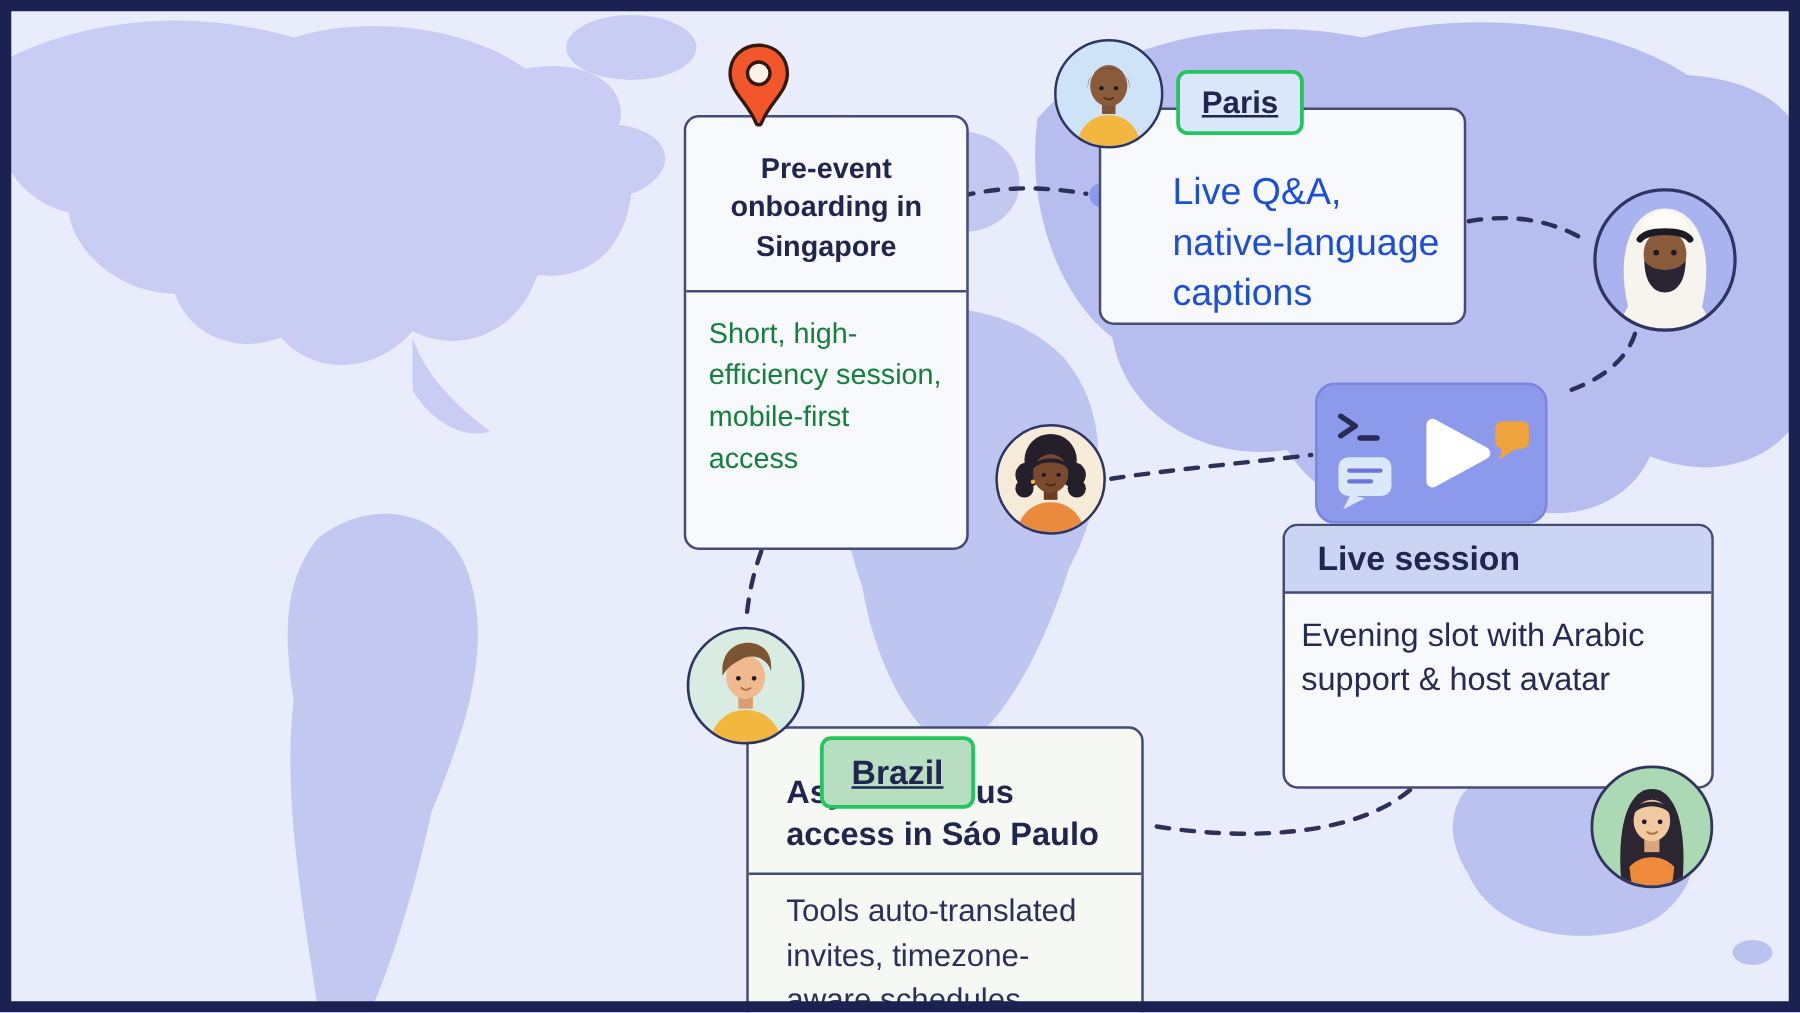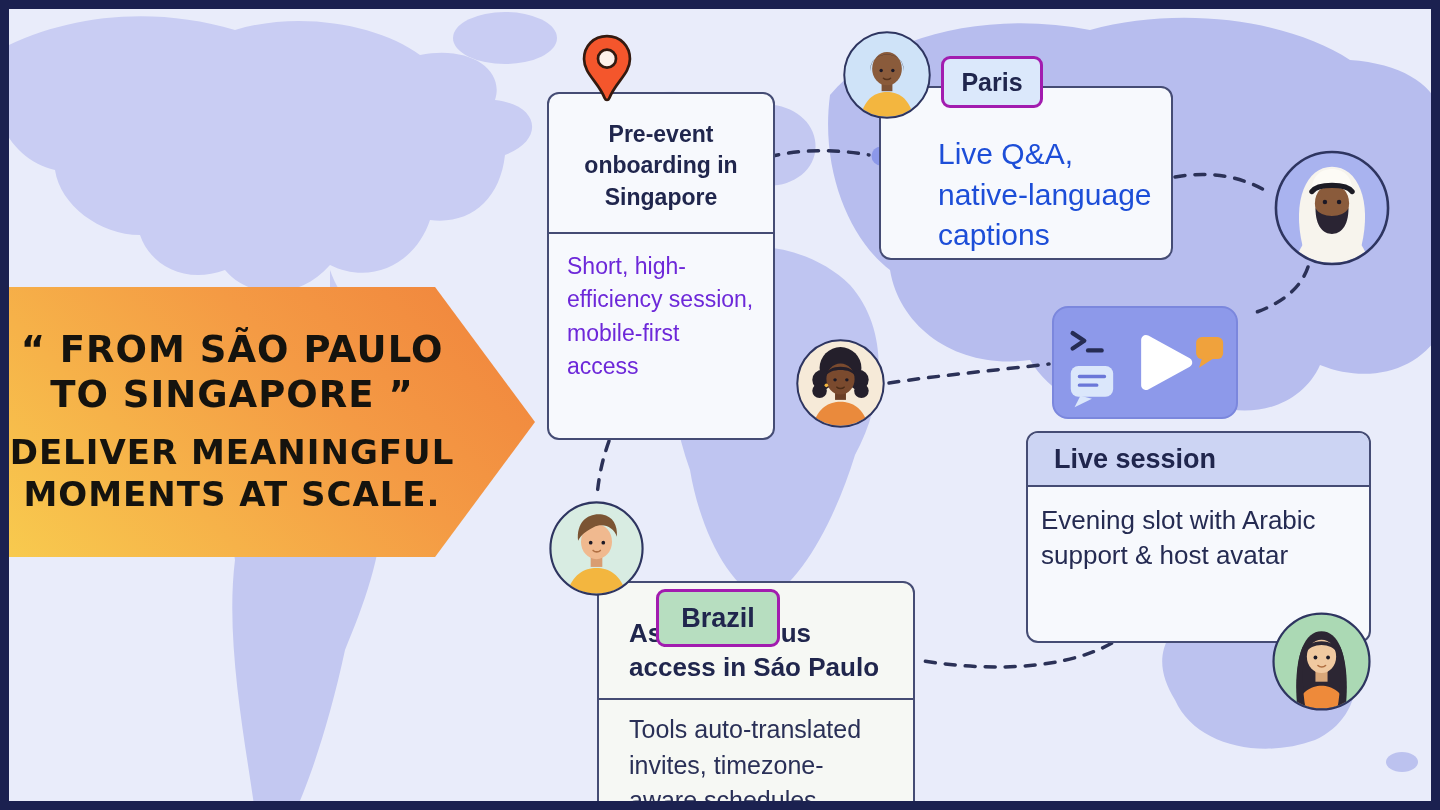--- a/index.html
+++ b/index.html
@@ -29,42 +29,42 @@
     font-family:"DejaVu Sans","Liberation Sans",sans-serif;line-height:1.25;text-align:center;}
 
   
   .card{
     position:absolute;background:#f7f9fd;border:2px solid #454c74;border-radius:12px;z-index:6;
   }
   
   .sg-card{left:547px;top:92px;width:228px;height:348px;}
   .sg-title{height:140px;display:flex;align-items:center;justify-content:center;text-align:center;
     padding:10px 16px 4px;font-size:23px;font-weight:700;line-height:1.35;border-bottom:2px solid #454c74;}
-  .sg-body{padding:16px 18px;font-size:23px;line-height:1.45;color:#6d28d9;}
+  .sg-body{padding:16px 18px;font-size:23px;line-height:1.45;color:#15803d;}
 
   
   .paris-card{left:879px;top:86px;width:294px;height:174px;}
   .paris-body{padding:46px 18px 16px 57px;font-size:30px;line-height:1.35;color:#1d4ed8;}
 
   
-  .live-card{left:1026px;top:419px;width:345px;height:212px;overflow:hidden;margin-top:12px;}
+  .live-card{left:1026px;top:419px;width:345px;height:212px;overflow:hidden;}
   .live-title{height:54px;background:#ccd4f3;border-bottom:2px solid #454c74;display:flex;
     align-items:center;padding-left:26px;font-size:27px;font-weight:700;}
   .live-body{padding:16px 13px;font-size:26px;line-height:1.35;color:#252b52;}
 
   
   .br-card{left:597px;top:581px;width:318px;height:300px;background:#f6f8f4;}
   .br-title{min-height:117px;padding:34px 22px 10px 30px;font-size:26px;font-weight:700;
     line-height:1.3;border-bottom:2px solid #454c74;}
   .br-body{padding:12px 22px 12px 30px;font-size:25px;line-height:1.42;color:#2a3057;}
 
   
   .badge{
-    position:absolute;z-index:9;border:3px solid #a21caf;border-radius:9px;
-    display:flex;align-items:center;justify-content:center;font-weight:700;
+    position:absolute;z-index:9;border:3px solid #22c55e;border-radius:9px;
+    display:flex;align-items:center;justify-content:center;font-weight:700;text-decoration:underline;
   }
   .badge-paris{left:941px;top:56px;width:102px;height:52px;background:#dbe8fb;font-size:25px;}
   .badge-brazil{left:656px;top:545px;width:124px;height:58px;background:#b7dec0;font-size:27px;margin-top:44px;}
 
   
   .avatar{position:absolute;z-index:8;}
   .avatar svg{display:block;width:100%;height:100%;}
   .av-paris{left:842px;top:30px;width:90px;height:90px;}
   .av-arab{left:1273px;top:149px;width:118px;height:118px;}
   .av-african{left:795px;top:338px;width:91px;height:91px;}
@@ -112,30 +112,20 @@
       <path d="M769,157 C800,149 835,149 869,155"></path>
       <path d="M1175,177 C1214,170 1246,178 1271,194"></path>
       <path d="M1308,267 C1300,291 1277,306 1248,315"></path>
       <path d="M889,383 C934,376 998,370 1049,364"></path>
       <path d="M609,441 C603,458 599,474 597,496"></path>
       <path d="M1128,632 C1085,668 1000,674 918,660"></path>
     </g>
     <circle cx="881" cy="156" r="9.5" fill="#8c98e9"></circle>
   </svg>
 
-  <div class="banner">
-    <div class="quote">
-      <div>“ FROM SÃO PAULO</div>
-      <div>TO SINGAPORE ”</div>
-    </div>
-    <div class="tagline">
-      <div>DELIVER MEANINGFUL</div>
-      <div>MOMENTS AT SCALE.</div>
-    </div>
-  </div>
 
   <div class="card sg-card">
     <div class="sg-title">Pre-event onboarding in Singapore</div>
     <div class="sg-body">Short, high-efficiency session, mobile-first access</div>
   </div>
 
   <div class="pin">
     <svg viewBox="0 0 60 78">
       <path d="M30,3.5 C15,3.5 4.5,14.5 4.5,29 C4.5,45 20,54 27.5,72.5 C28.5,75 31.5,75 32.5,72.5 C40,54 55.5,45 55.5,29 C55.5,14.5 45,3.5 30,3.5 Z" fill="#f4562c" stroke="#331a10" stroke-width="3"></path>
       <circle cx="30" cy="28.5" r="10" fill="#fdf1ea" stroke="#331a10" stroke-width="3"></circle>

